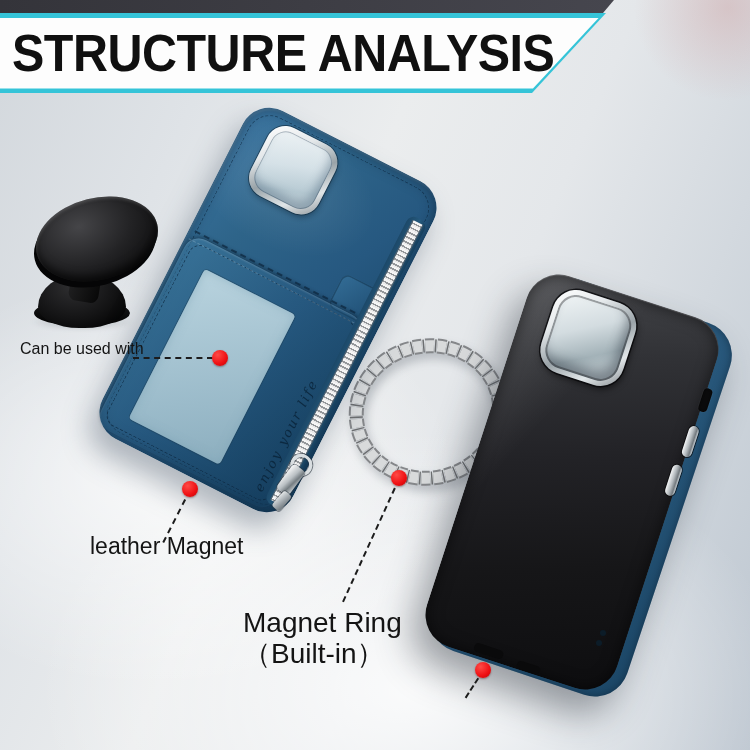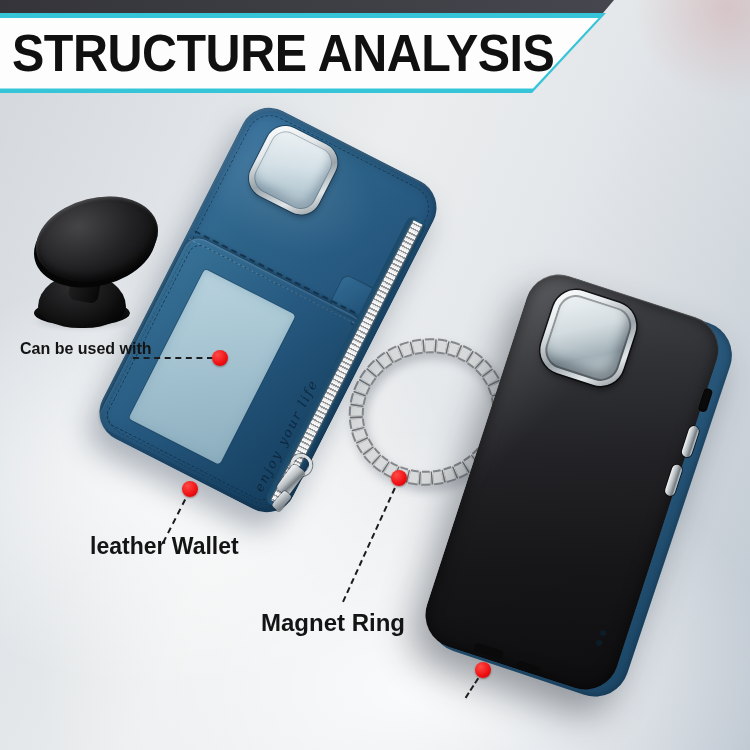--- a/index.html
+++ b/index.html
@@ -108,24 +108,24 @@
   #vol-btn-2{left:191px;top:146px;width:10px;height:32px;border-radius:5px;
     background:linear-gradient(90deg,#f4f6f7,#b3b9bd 45%,#72797e 78%,#cdd2d5);box-shadow:0 0 0 1px rgba(10,10,12,0.7);}
   #port-slot-1{left:58px;top:377px;width:30px;height:9px;border-radius:4px;background:#0a0a0b;}
   #port-slot-2{left:104px;top:381px;width:24px;height:8px;border-radius:4px;background:#0a0a0b;}
   .lanyard-hole{width:6px;height:6px;border-radius:50%;background:#0c1c28;z-index:13;}
 
   
   .dot{width:16px;height:16px;border-radius:50%;z-index:20;
     background:radial-gradient(circle at 35% 30%,#ff4a46,#ee0f12 60%,#b80508);box-shadow:0 1px 2px rgba(60,0,0,0.4);}
   .dash-line{height:0;border-top:2.2px dashed #1c1c1c;transform-origin:left center;z-index:19;}
-  .note{color:#141414;font-weight:700;z-index:21;}
+  .note{color:#141414;font-weight:400;z-index:21;}
   #note-bracket{left:20px;top:337px;font-size:16px;line-height:24px;}
   #label-wallet{left:90px;top:533px;font-size:23px;}
-  #label-magnet{left:243px;top:607px;width:180px;text-align:center;font-size:24px;line-height:31px;}
+  #label-magnet{left:243px;top:607px;width:180px;font-size:28px;line-height:31px;}
   #label-tpu{left:406px;top:700px;font-size:24px;}
 </style>
 </head>
 <body>
 
 <div id="stage">
 
   <div class="abs" id="top-strip"></div>
   <div class="abs" id="banner">
     <div class="abs" id="banner-inner"></div>
@@ -193,18 +193,19 @@
   <div class="abs dot" style="left:475px;top:662px;"></div>
 
   <div class="abs dash-line" style="left:133px;top:357px;width:80px;"></div>
   <div class="abs dash-line" style="left:190px;top:489px;width:59px;transform:rotate(117deg);"></div>
   <div class="abs dash-line" style="left:399px;top:478px;width:135px;transform:rotate(114.5deg);"></div>
   <div class="abs dash-line" style="left:483px;top:670px;width:32px;transform:rotate(123deg);"></div>
 
   <div class="abs note" id="note-bracket">
     <div>Can be used with</div>
   </div>
-  <div class="abs note" id="label-wallet">leather Wallet</div>
+  <div class="abs note" id="label-wallet">leather Magnet</div>
   <div class="abs note" id="label-magnet">
     <div>Magnet Ring</div>
+    <div>（Built-in）</div>
   </div>
 
 </div>
 
 </body></html>

